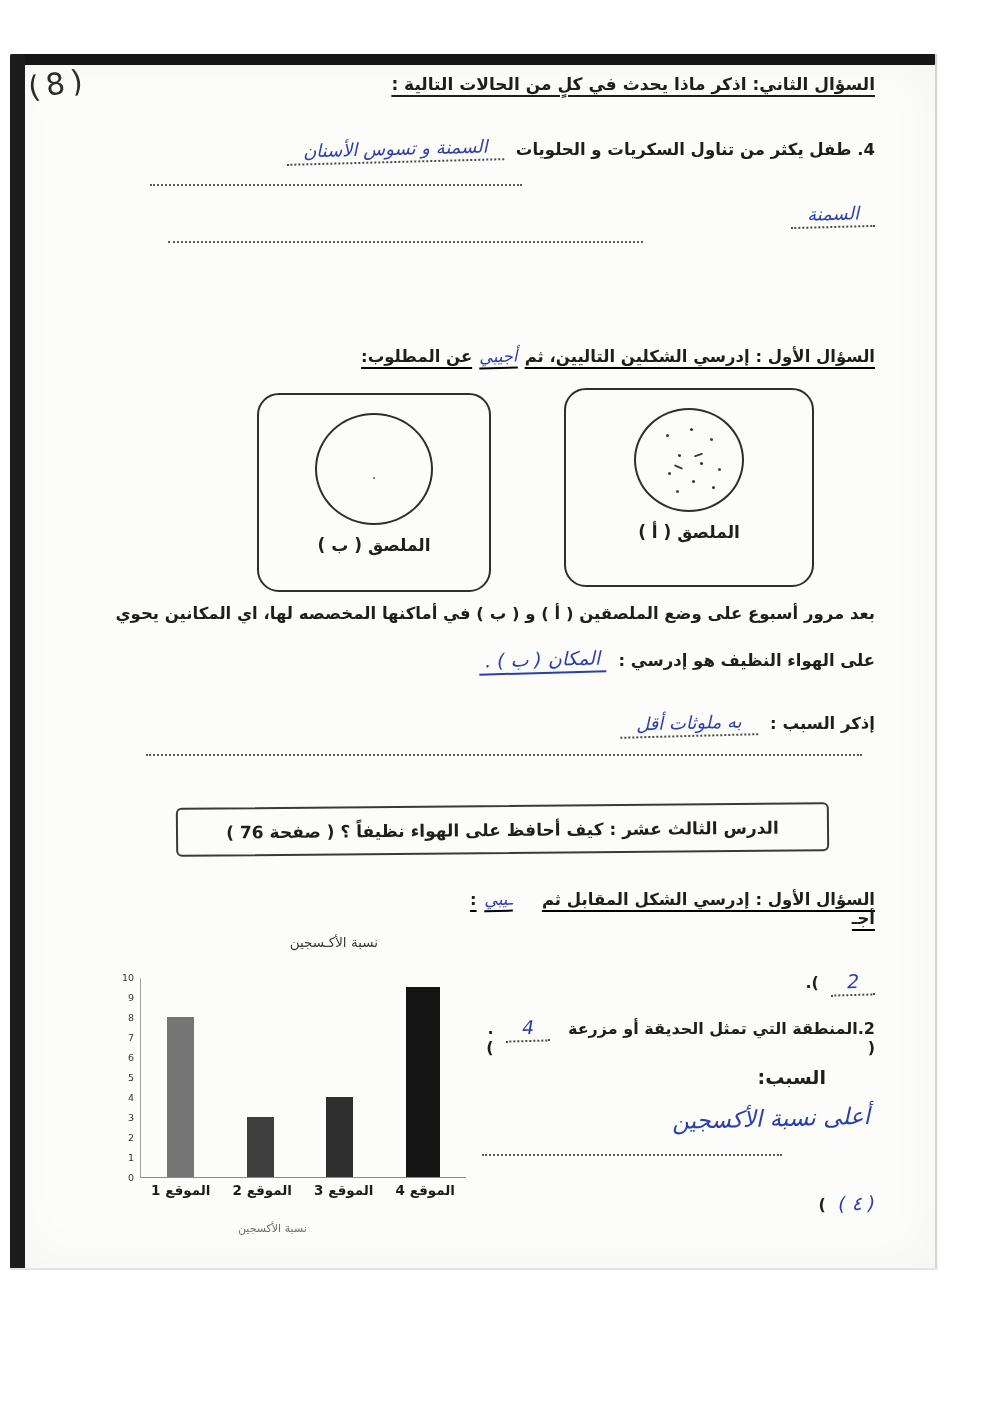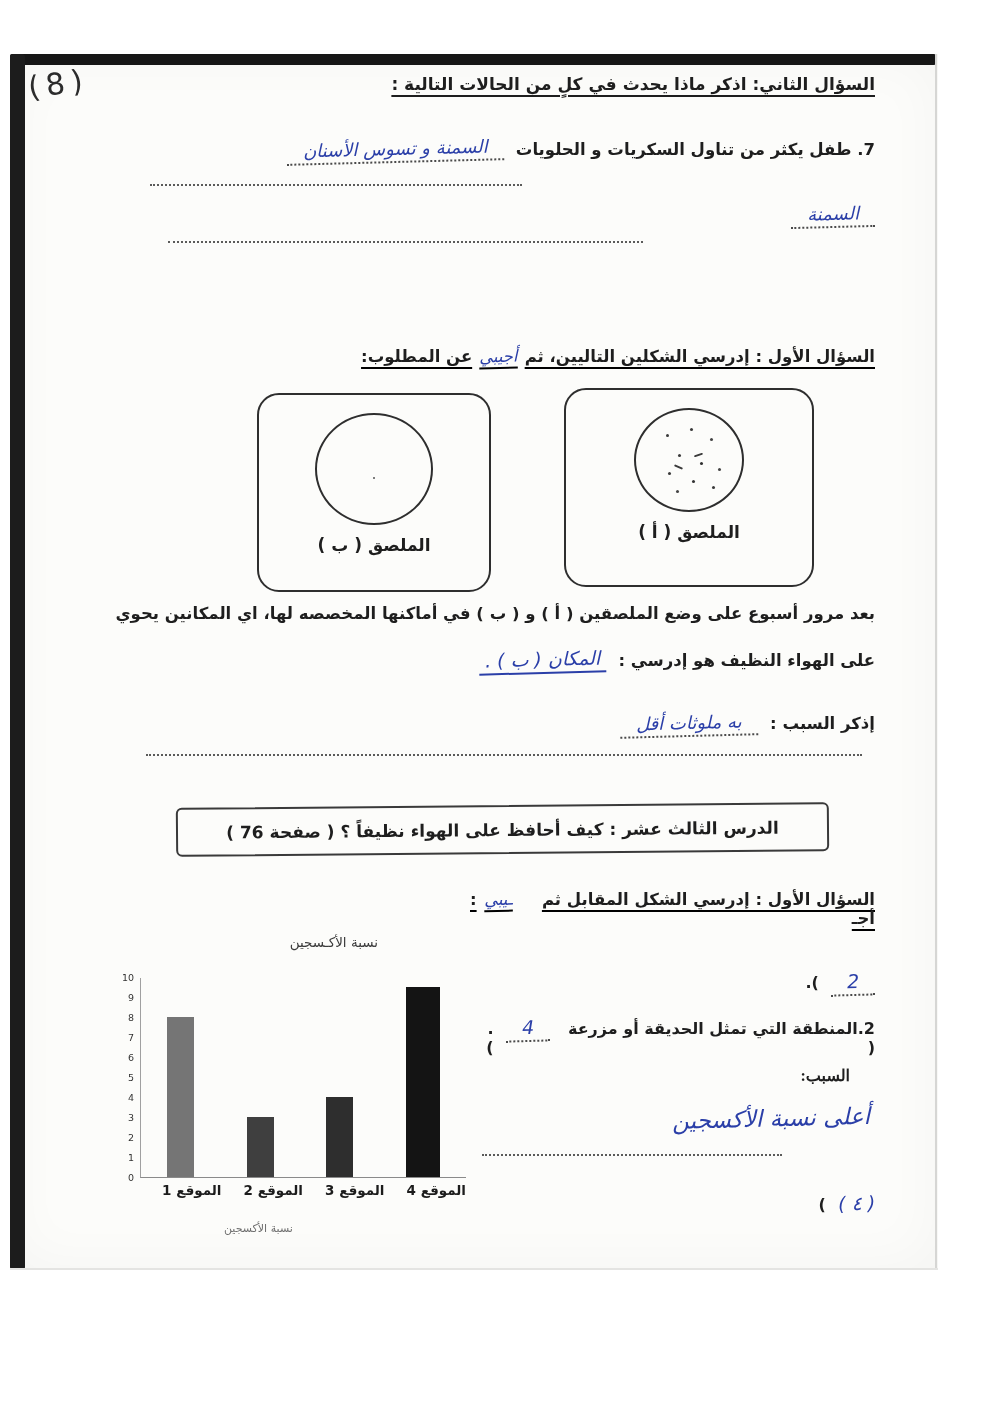--- a/index.html
+++ b/index.html
@@ -61,57 +61,57 @@
 
   .para1 { left:115px; top:604px; width:760px; font-size:16.5px; }
   .para2 { left:300px; top:648px; width:575px; font-size:16.5px; }
   .place-ans { font-size:19px; border-bottom:2px solid #2b3fa8; padding:0 6px 2px; }
   .reason12 { left:260px; top:712px; width:615px; font-size:16.5px; }
 
   .q13-heading { left:470px; top:890px; width:405px; font-size:16.5px; }
 
   .q13-line-1 { left:475px; top:970px; width:400px; font-size:16px; }
   .q13-line-2 { left:475px; top:1016px; width:400px; font-size:16px; }
-  .q13-reason-label { left:700px; top:1066px; width:150px; font-size:16px;font-family:Liberation Serif, serif; }
+  .q13-reason-label { left:676px; top:1066px; width:150px; font-size:19px; }
   .q13-reason-ans { left:470px; top:1108px; width:400px; font-size:23px; }
   .q13-line-3 { left:470px; top:1192px; width:405px; font-size:16px; }
   .inline-ans { font-size:19px; }
 
   
   .chart { left:116px; top:934px; width:354px; height:312px; }
   .chart-title { position:absolute; right:92px; top:0; font-size:13.5px; color:#3c3c3c; font-weight:500; }
   .plot { position:absolute; left:0; top:44px; width:352px; height:200px; }
   .yaxis { position:absolute; left:0; top:0; width:21px; height:200px; }
   .ytick { position:absolute; right:3px; font-size:9.5px; color:#333; line-height:12px; }
   .plot-area { position:absolute; left:24px; top:0; width:326px; height:200px;
                border-left:1px solid #a0a0a0; border-bottom:1px solid #8a8a8a;
                display:flex; align-items:flex-end; justify-content:space-around; }
   .bar { width:27px; }
   .bar:last-child { width:34px; }
   .xlabels { position:absolute; left:24px; top:248px; width:326px; display:flex; }
-  .xlabel { flex:1; font-size:13.5px; font-weight:700; color:#1c1c1c; }
-  .chart-caption { position:absolute; left:108px; top:288px; font-size:11px; color:#6e6e6e; filter:blur(0.5px); }
+  .xlabel { flex:1; text-align:center; font-size:13.5px; font-weight:700; color:#1c1c1c; }
+  .chart-caption { position:absolute; left:122px; top:288px; font-size:11px; color:#6e6e6e; filter:blur(0.5px); }
 </style>
 </head>
 <body>
 
 <div class="canvas">
 
   <div class="scan-page"></div>
   <div class="edge-top"></div>
   <div class="edge-left"></div>
   <div class="edge-right"></div>
   <div class="edge-bottom"></div>
 
   <div class="abs corner hand-dark">(8)</div>
 
   <div class="abs q2-title rtl printed u">السؤال الثاني: اذكر  ماذا يحدث في كلٍ من الحالات التالية :</div>
 
   <div class="abs q2-item-1 rtl row">
-    <span class="printed">7. طفل يكثر من تناول السكريات و الحلويات</span>
+    <span class="printed">4. طفل يكثر من تناول السكريات و الحلويات</span>
     <span class="hand ans-on-dots">السمنة و تسوس الأسنان</span>
   </div>
   <div class="abs dotline dot-1"></div>
 
   <div class="abs q2-item-2 rtl row">
     <span class="hand ans-on-dots">السمنة</span>
   </div>
   <div class="abs dotline dot-2"></div>
 
 

